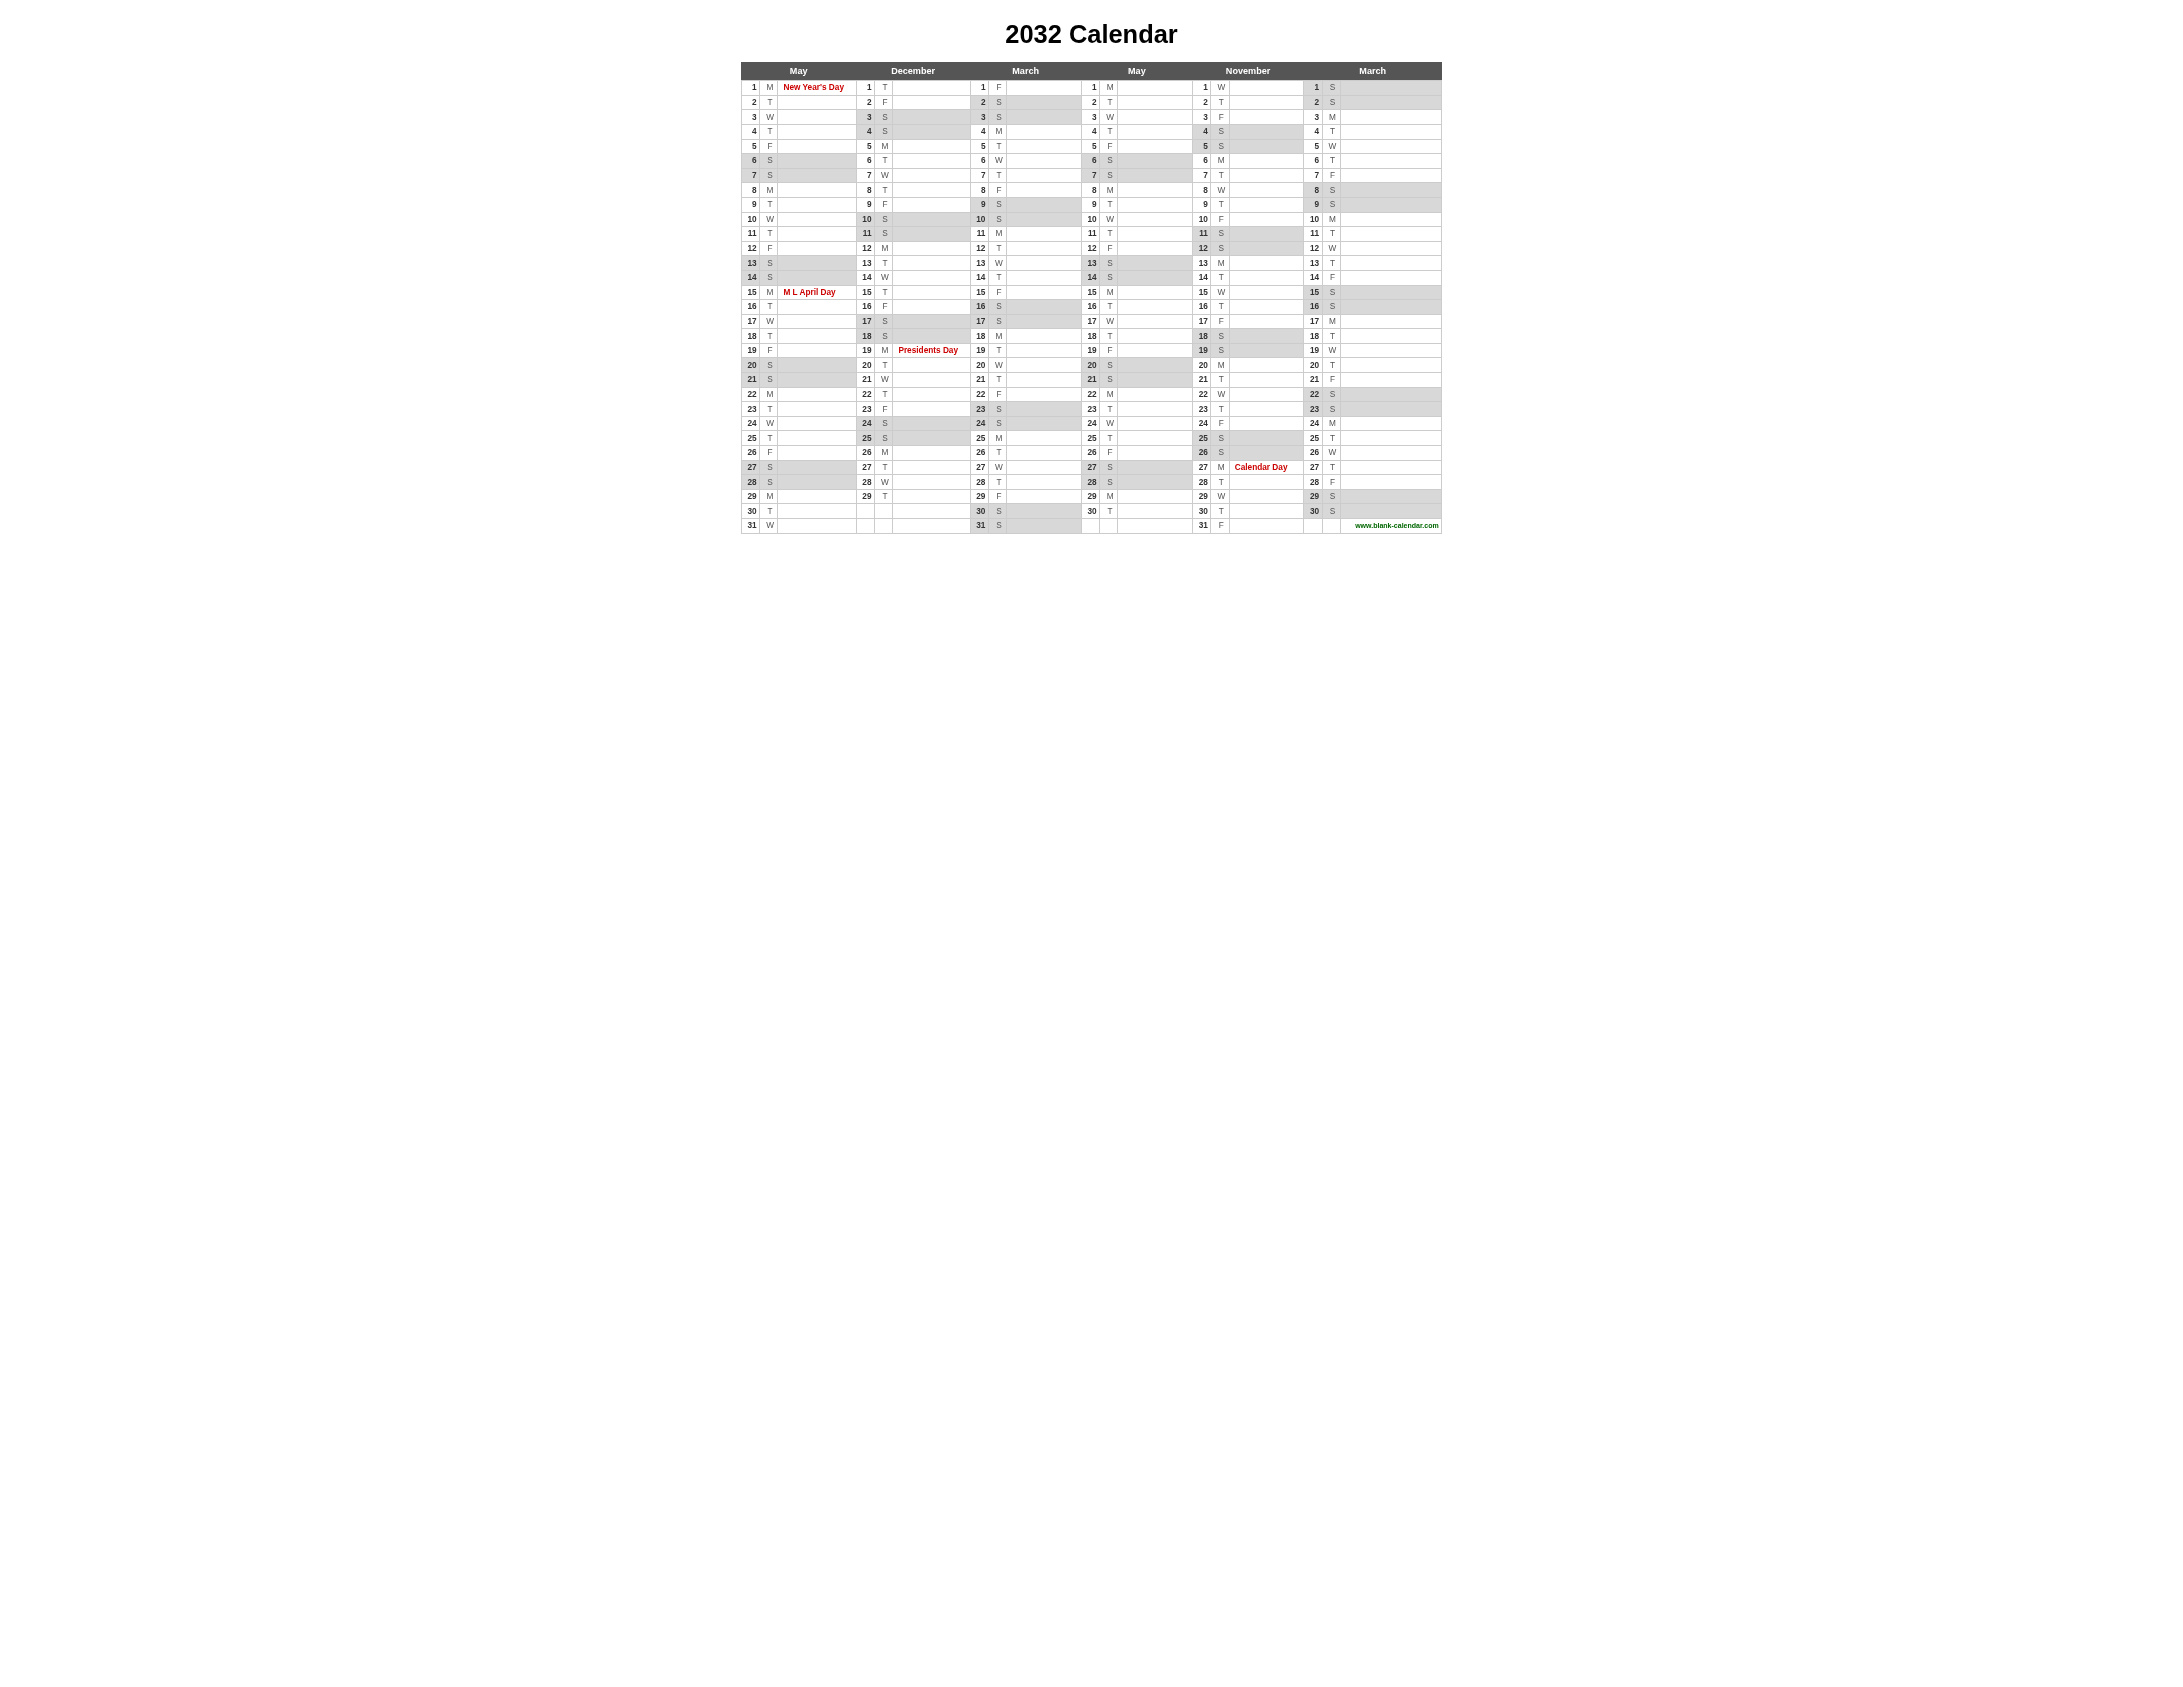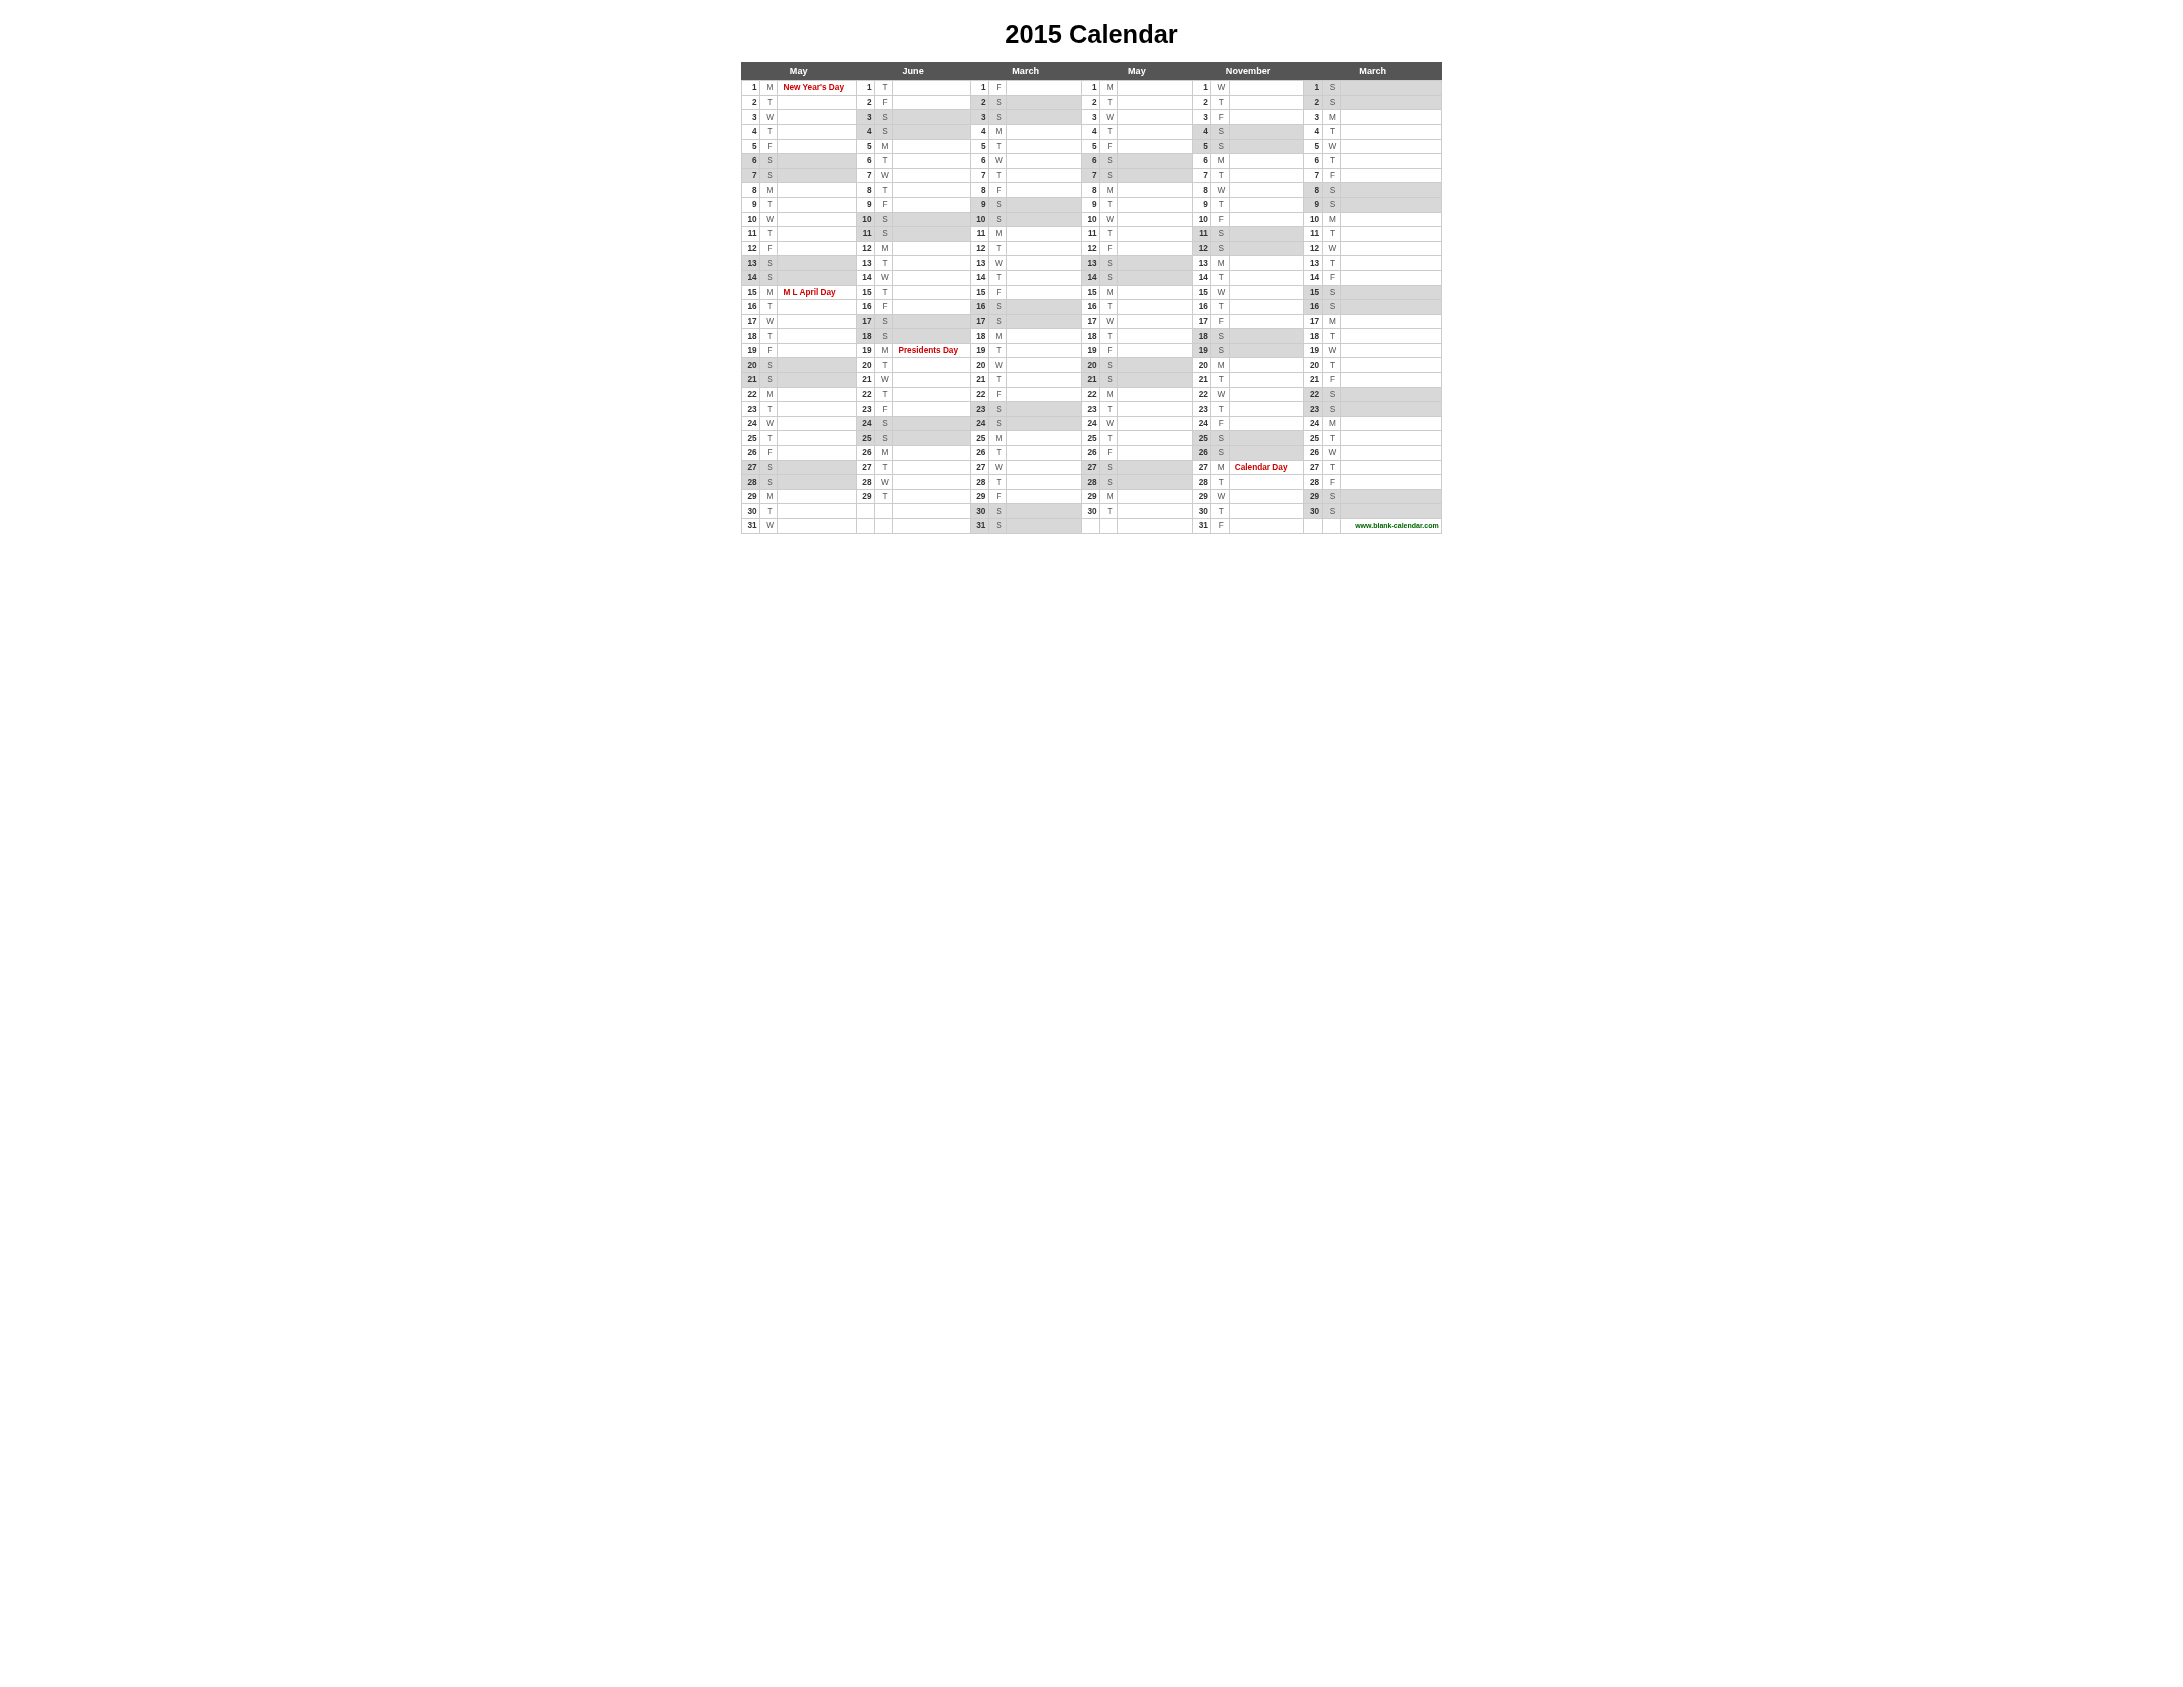--- a/index.html
+++ b/index.html
@@ -61,28 +61,28 @@
       font-size: 0.85em;
       text-align: right;
     }
     .header-row th {
       font-size: 1.1em;
     }
   </style>
 </head>
 <body>
 
-<h1>2015 Calendar</h1>
+<h1>2032 Calendar</h1>
 
 <div id="calendar-container">
     <table class="calendar-table">
       <thead>
         <tr class="header-row">
           <th colspan="3">May</th>
-          <th colspan="3">June</th>
+          <th colspan="3">December</th>
           <th colspan="3">March</th>
           <th colspan="3">May</th>
           <th colspan="3">November</th>
           <th colspan="3">March</th>
         </tr>
       </thead>
       <tbody>
         <tr>
           <td style="background: rgb(255, 255, 255); text-align: right; width: 18.5px;"><span class="day-num">1</span></td>
           <td style="background: rgb(255, 255, 255); text-align: center; width: 13.2px;"><span class="day-letter">M</span></td>

